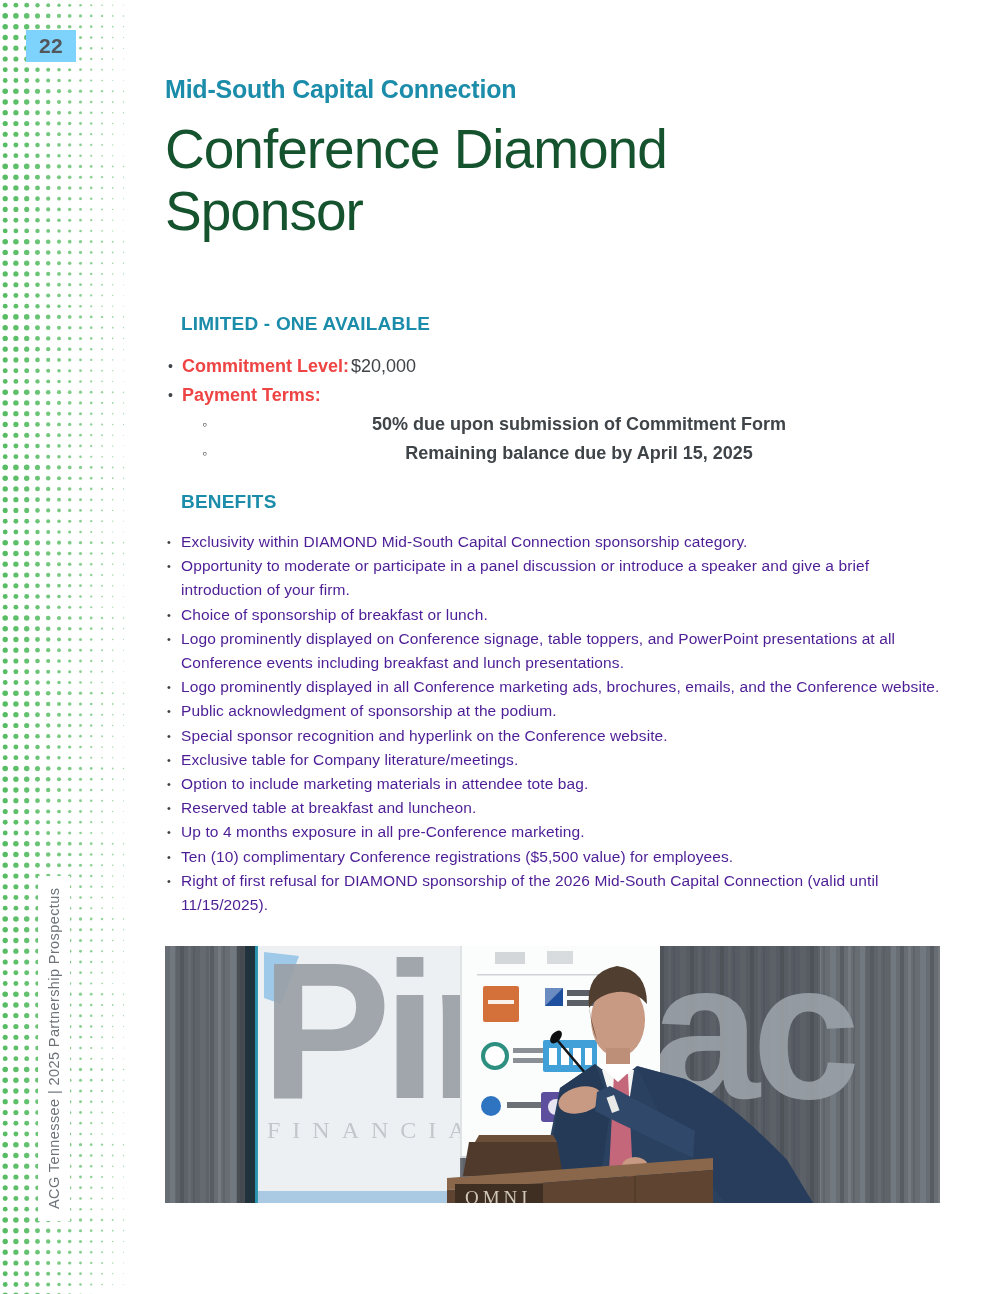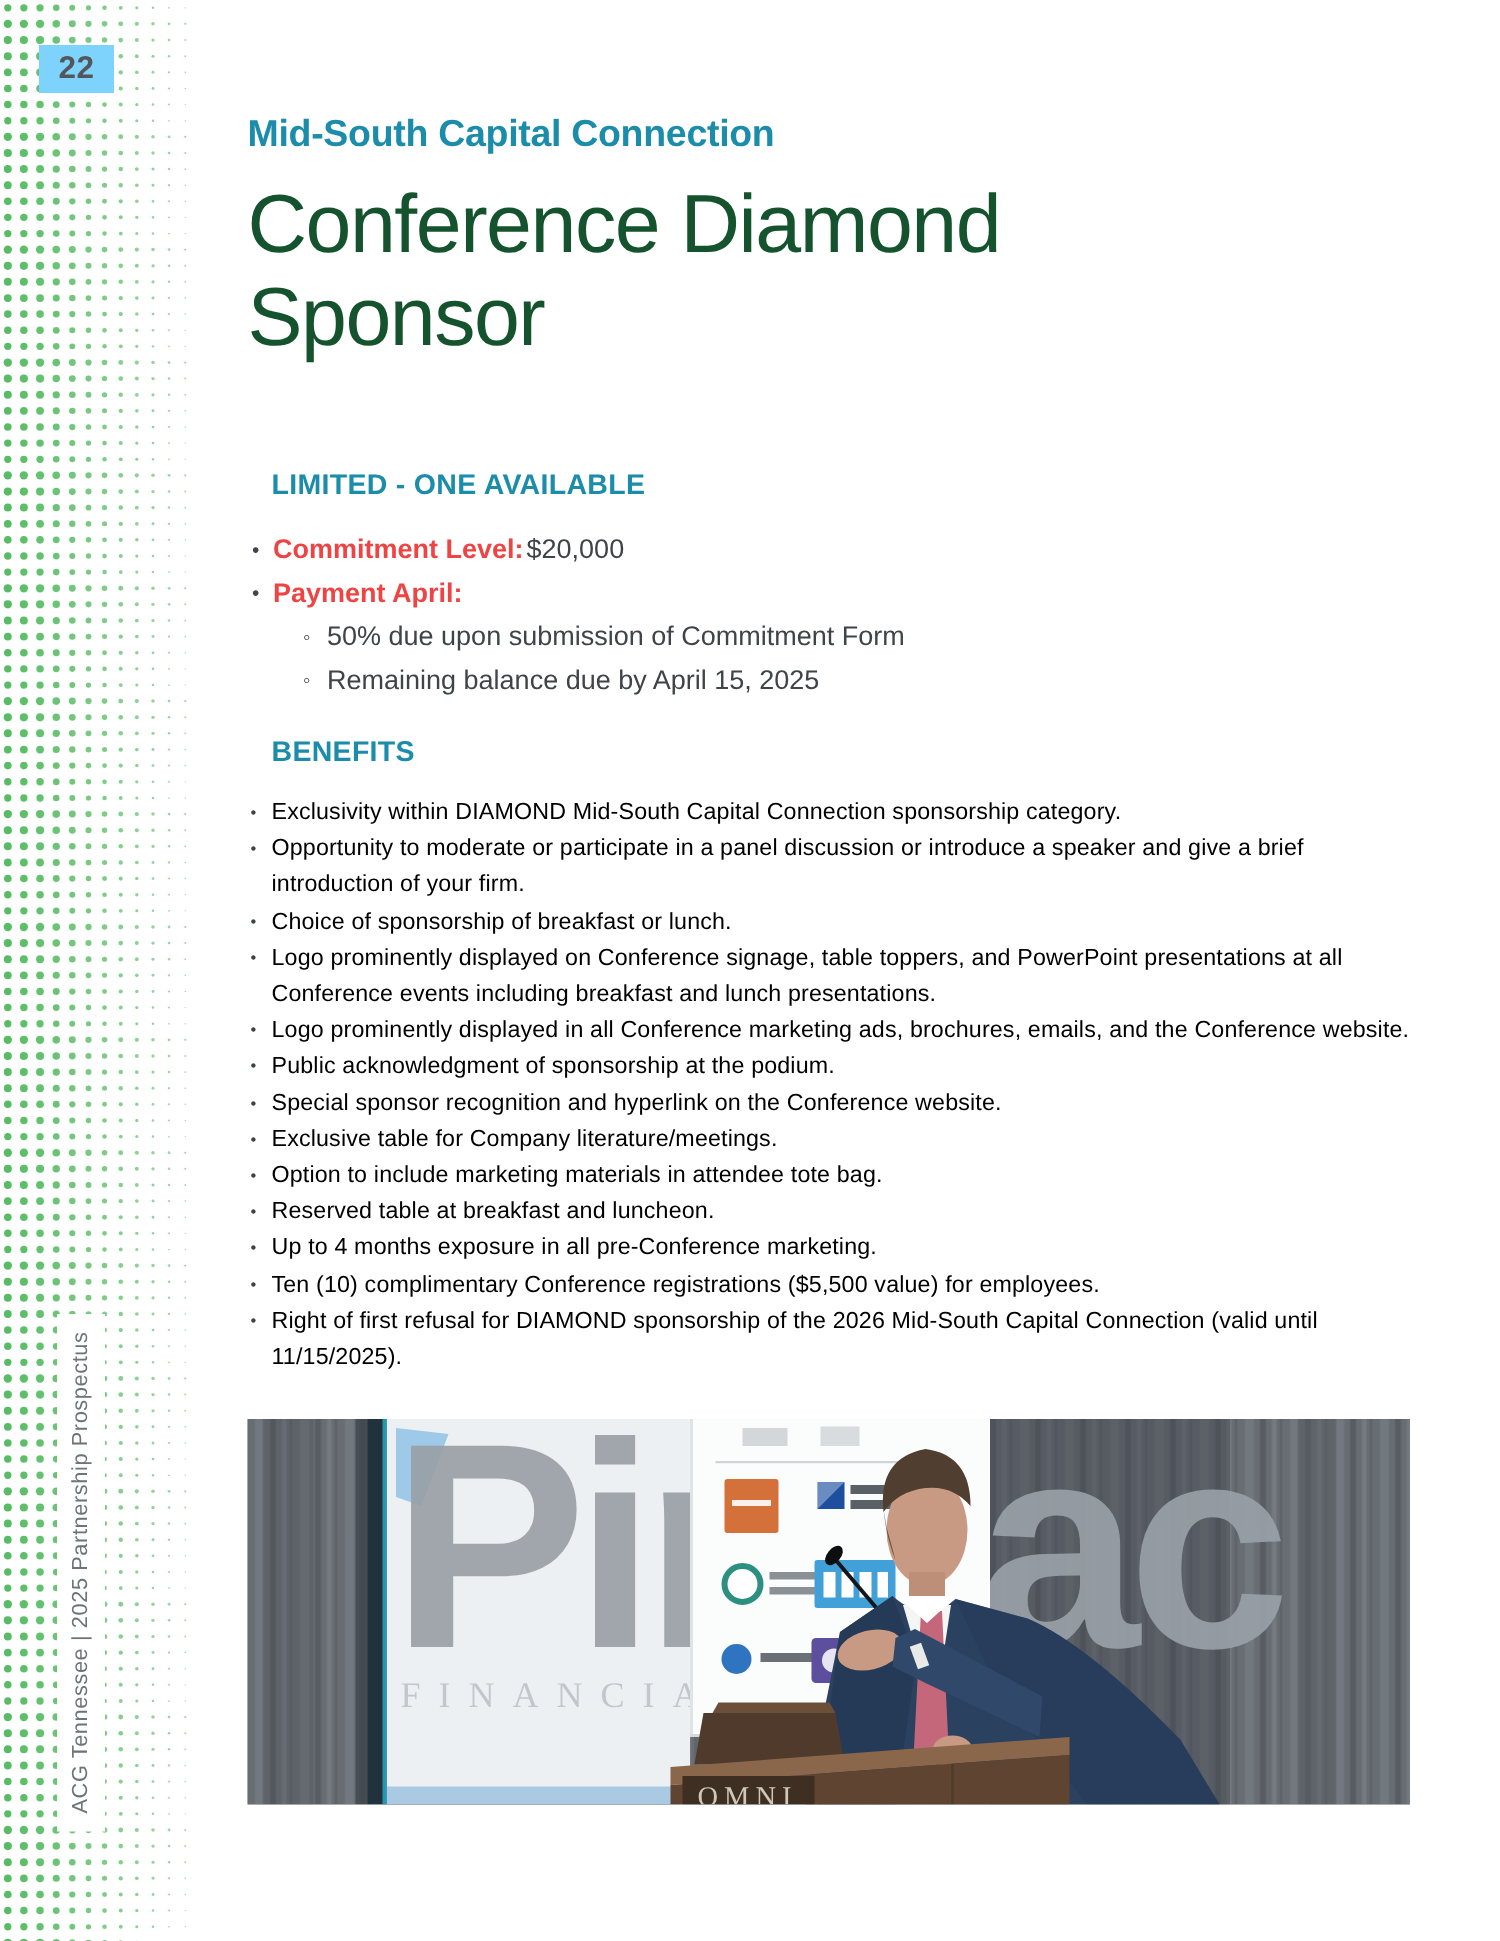--- a/index.html
+++ b/index.html
@@ -30,25 +30,25 @@
   .title{margin:8px 0 0;font-size:55px;line-height:62px;font-weight:400;color:#14532d;letter-spacing:-1px;}
   .sec-head{margin:16px;font-size:19px;line-height:24px;font-weight:bold;color:#1b8ca9;letter-spacing:.2px;}
   .sec-head.limited{margin-top:70px;}
   .sec-head.benefits{margin-top:22px;}
 
   ul{list-style:none;margin:0;padding:0;}
   .avail{margin-top:12px;font-size:18px;line-height:29px;color:#3f4449;}
   .avail>li{position:relative;padding-left:17px;}
   .avail>li::before{content:'•';position:absolute;left:3px;top:0;font-size:14px;color:#3f4449;}
   .avail .lbl{font-weight:bold;color:#ef4444;margin-right:2px;}
-  .sub{margin-left:19px;font-weight:400;}
+  .sub{margin-left:19px;font-weight:700;text-align:center;}
   .sub>li{position:relative;padding-left:17px;}
   .sub>li::before{content:'◦';position:absolute;left:1px;top:0;font-size:14px;color:#3f4449;}
 
-  .benefits-list{margin-top:8px;font-size:15.5px;line-height:24.2px;color:#000000;letter-spacing:.1px;}
+  .benefits-list{margin-top:8px;font-size:15.5px;line-height:24.2px;color:#4c1d95;letter-spacing:.1px;}
   .benefits-list li{position:relative;padding-left:16px;}
   .benefits-list li::before{content:'•';position:absolute;left:2px;top:0;font-size:11px;line-height:24.2px;color:#3d4247;}
 
   
   .photo{position:absolute;left:165px;top:946px;width:775px;height:257px;overflow:hidden;z-index:2;background:#666b71;}
   .photo svg{display:block;}
 </style>
 </head>
 <body>
 
@@ -1516,21 +1516,21 @@
   <h1 class="title"><span>Conference Diamond</span><br>
   <span>Sponsor</span></h1>
 
   <h2 class="sec-head limited">LIMITED - ONE AVAILABLE</h2>
 
   <ul class="avail">
     <li>
       <span class="lbl">Commitment Level:</span><span>$20,000</span>
     </li>
     <li>
-      <span class="lbl">Payment April:</span>
+      <span class="lbl">Payment Terms:</span>
       <ul class="sub">
         <li>50% due upon submission of Commitment Form</li>
         <li>Remaining balance due by April 15, 2025</li>
       </ul>
     </li>
   </ul>
 
   <h2 class="sec-head benefits">BENEFITS</h2>
   <ul class="benefits-list">
       <li>Exclusivity within DIAMOND Mid-South Capital Connection sponsorship category.</li>

